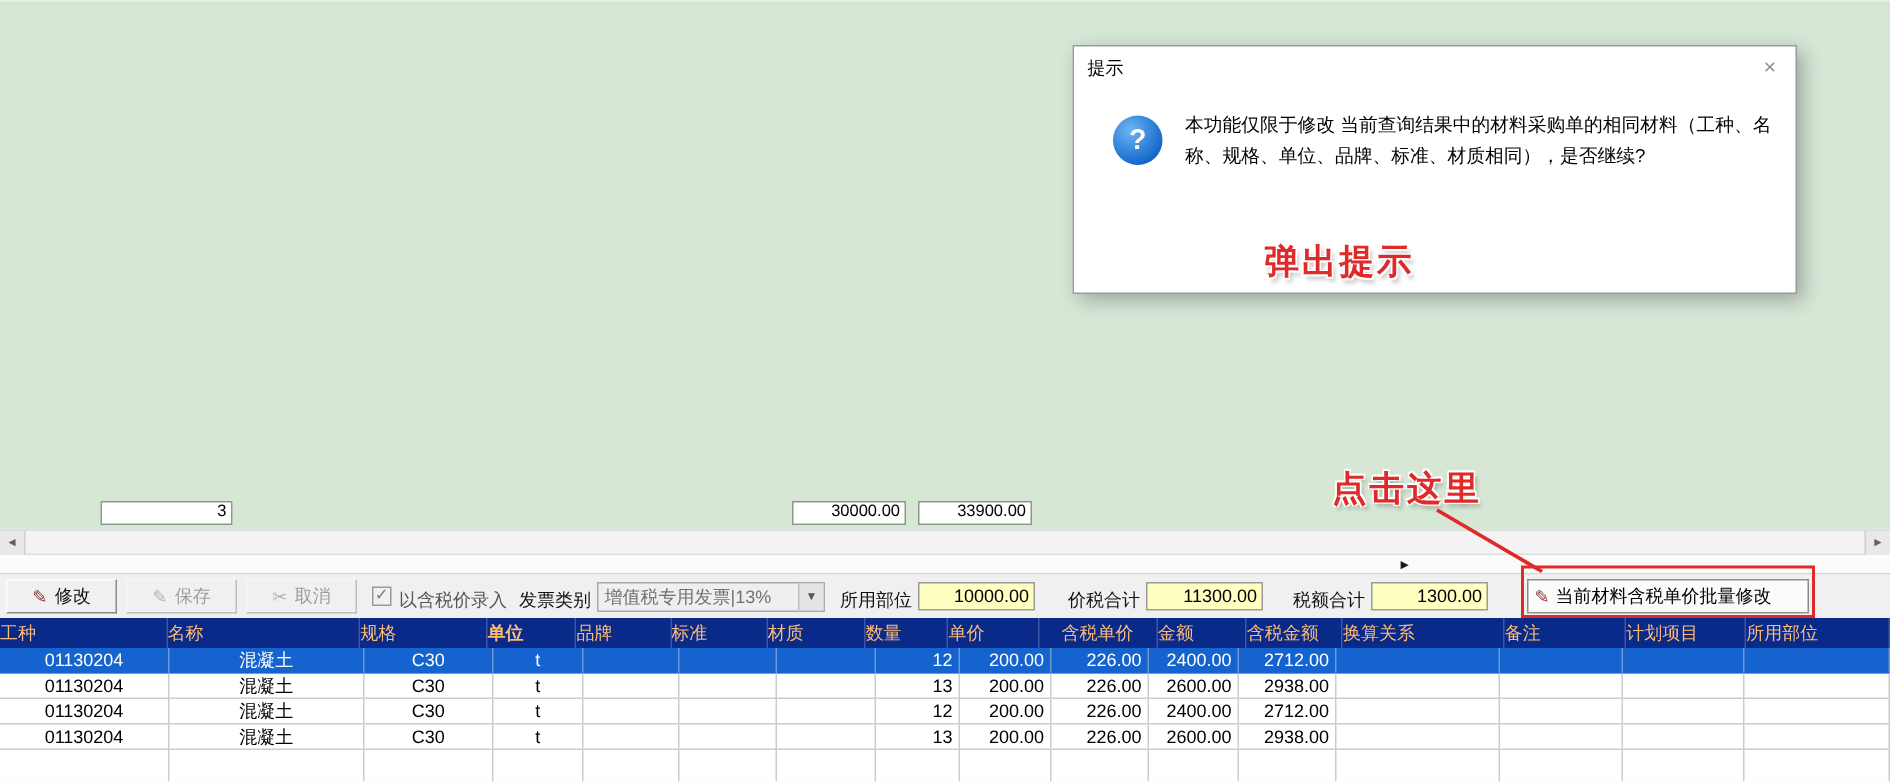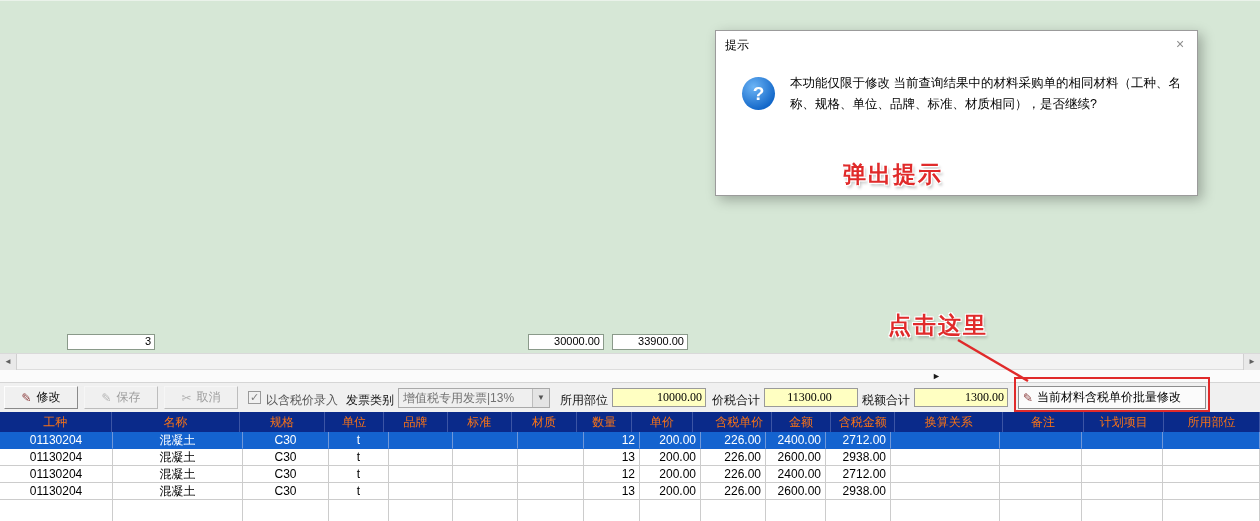--- a/index.html
+++ b/index.html
@@ -46,35 +46,35 @@
   .tlabel { position:absolute; top:9px; font-size:12px; color:#111; white-space:nowrap; }
   #lbl-invoice { left:346px; }
   #lbl-cum     { left:560px; }
   #lbl-jsh     { left:712px; }
   #lbl-se      { left:862px; }
   .combo { position:absolute; left:398px; top:5px; width:152px; height:20px; background:#efefef;
            border:1px solid #a9a9a9; color:#727272; font-size:12px; line-height:18px;
            padding-left:4px; white-space:nowrap; overflow:hidden; }
   .combo-arrow { position:absolute; right:0; top:0; width:17px; height:18px; background:#e4e4e4;
                  border-left:1px solid #bdbdbd; color:#555; font-size:8px; line-height:18px; text-align:center; }
-  .yfield { position:absolute; top:5px; width:94px; height:19px; background:var(--field-yellow,#ffffc2);
+  .yfield { position:absolute; top:5px; width:78px; height:19px; background:var(--field-yellow,#ffffc2);
             border:1px solid #9a9a9a; font-size:12px; line-height:17px; text-align:right;
-            padding-right:3px; color:#000;font-family:Liberation Serif, serif; }
+            padding-right:3px; color:#000; }
   #fld-cum { left:612px; }
-  #fld-jsh { left:764px;text-align:center; }
+  #fld-jsh { left:764px; }
   #fld-se  { left:914px; }
   .batch { position:absolute; left:1018px; top:3px; width:188px; height:23px; background:#fbfbfb;
            border:1px solid #8d8d8d; display:flex; align-items:center; gap:4px; padding-left:4px;
            font-size:12px; color:#000; white-space:nowrap; overflow:hidden; cursor:default; }
   .batch .ico { color:#8a3a3a; font-size:12px; }
 
   
   .grid { position:absolute; left:0; top:412px; width:1260px; height:109px; background:#fff; }
   .grid-header { display:flex; height:20px; background:var(--header-navy,#0a2a8a); }
-  .hcell { color:#f97316; font-size:12px; line-height:20px; text-align:center;
+  .hcell { color:#fdba74; font-size:12px; line-height:20px; 
            border-right:1px solid #3c55a5; overflow:hidden; white-space:nowrap; cursor:default; }
   .grow { display:flex; height:17px; background:#fff; cursor:default; }
   .gcell { font-size:12px; line-height:16px; border-right:1px solid #cccccc;
            border-bottom:1px solid #cccccc; overflow:hidden; white-space:nowrap;
            padding:0 4px; color:#000; }
   .grow.sel { background:var(--sel-blue,#1463cf); }
   .grow.sel .gcell { color:#fff; border-bottom-color:var(--sel-blue,#1463cf); border-right-color:#6f97d9; }
   .grow.empty { height:21px; }
   .grow.empty .gcell { border-bottom:none; }
 
@@ -154,21 +154,21 @@
       <span class="ico">✎</span>
       <span>当前材料含税单价批量修改</span>
     </div>
   </div>
 
   <div class="grid">
     <div class="grid-header" id="grid-header">
         <div class="hcell" style="width: 113px;">工种</div>
         <div class="hcell" style="width: 130px;">名称</div>
         <div class="hcell" style="width: 86px;">规格</div>
-        <div class="hcell" style="width: 60px;">单位</div>
+        <div class="hcell" style="width: 60px; font-weight: bold;">单位</div>
         <div class="hcell" style="width: 64px;">品牌</div>
         <div class="hcell" style="width: 65px;">标准</div>
         <div class="hcell" style="width: 66px;">材质</div>
         <div class="hcell" style="width: 56px;">数量</div>
         <div class="hcell" style="width: 61px;">单价</div>
         <div class="hcell" style="width: 65px; margin-left: 15px;">含税单价</div>
         <div class="hcell" style="width: 60px;">金额</div>
         <div class="hcell" style="width: 65px;">含税金额</div>
         <div class="hcell" style="width: 109px;">换算关系</div>
         <div class="hcell" style="width: 82px;">备注</div>

